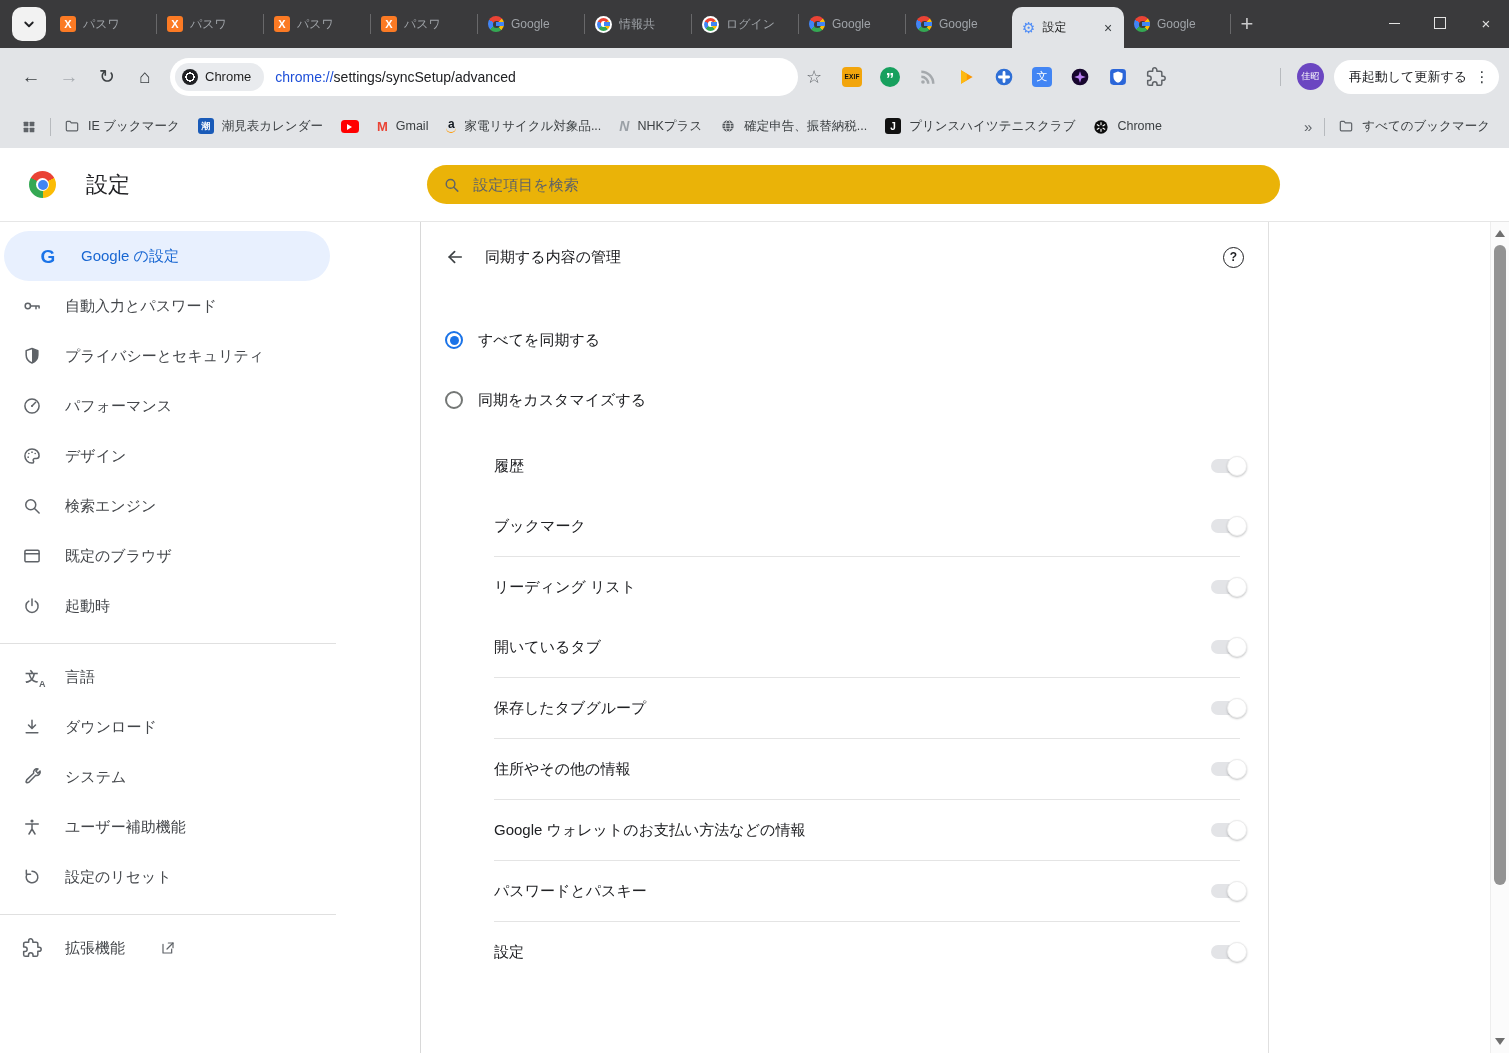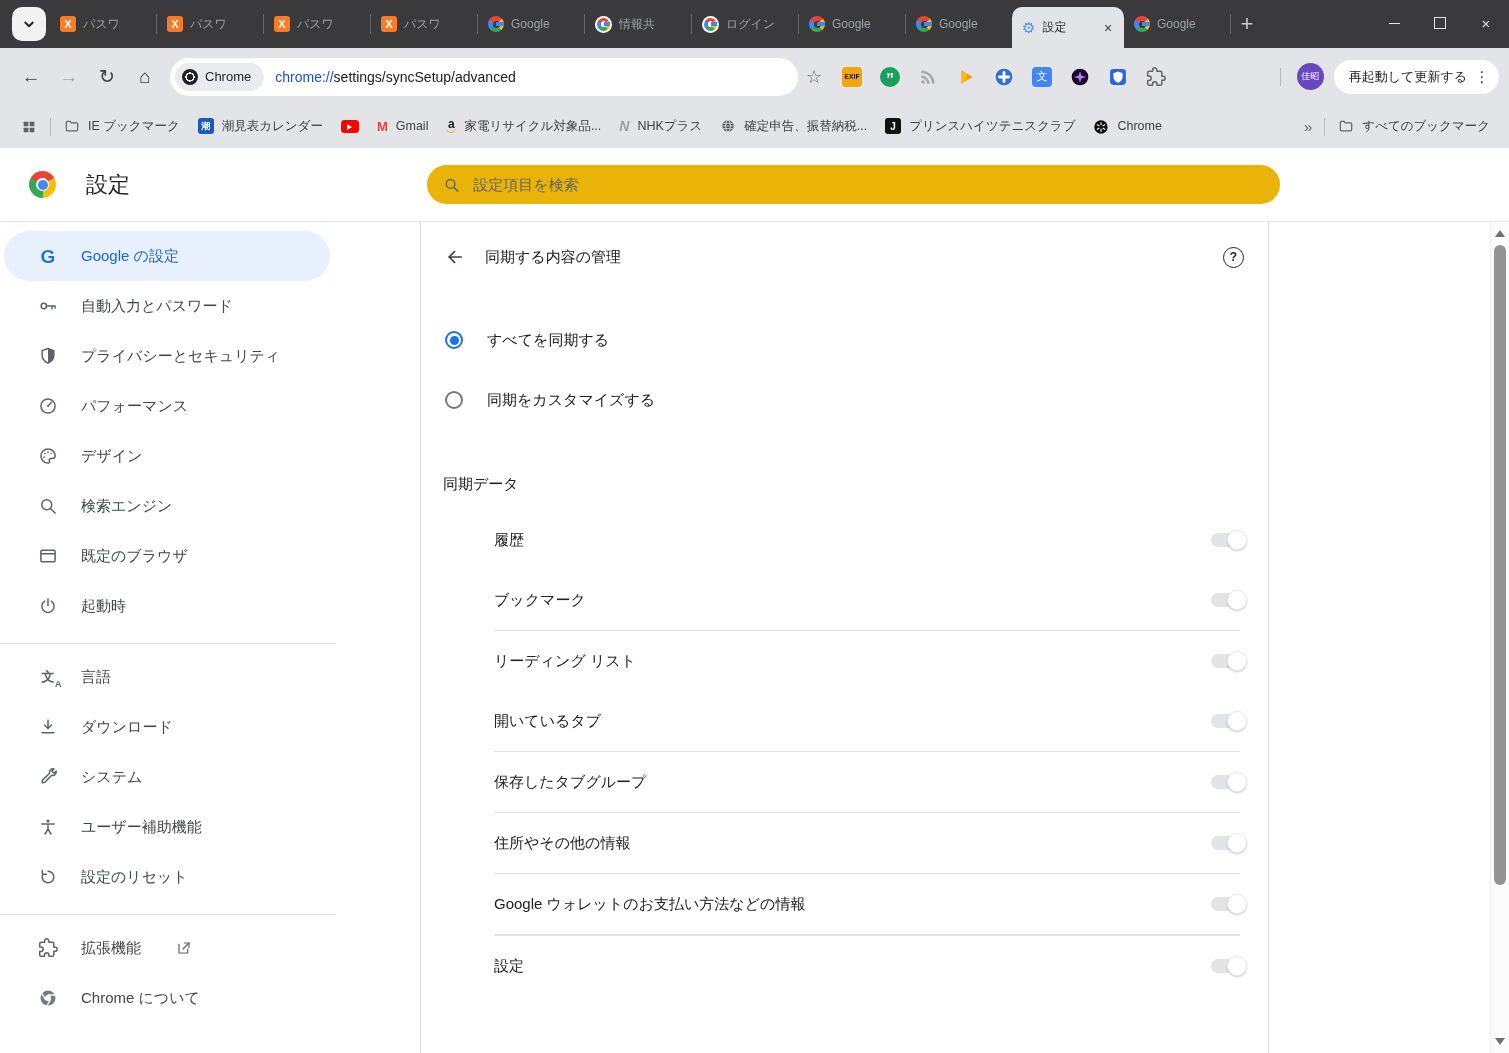--- a/index.html
+++ b/index.html
@@ -69,37 +69,37 @@
   .chrome-logo{width:27px;height:27px;border-radius:50%;margin-left:29px;position:relative;flex:none;
        background:conic-gradient(from 300deg,#ea4335 0 120deg,#fbbc05 120deg 240deg,#34a853 240deg 360deg)}
   .chrome-logo::before{content:"";position:absolute;inset:7px;background:#fff;border-radius:50%}
   .chrome-logo::after{content:"";position:absolute;inset:8.5px;background:#4285f4;border-radius:50%}
   .header-title{font-size:22px;color:#202124;margin-left:30px}
   .search{position:absolute;left:427px;top:17px;width:853px;height:39px;border-radius:20px;background:#eab308;display:flex;align-items:center;gap:11px;padding:0 16px;box-sizing:border-box}
   .search input{border:none;background:transparent;outline:none;font-size:15px;color:#202124;width:100%;font-family:inherit}
   .search input::placeholder{color:#5f6368}
   
   #sidebar{position:absolute;left:0;top:222px;width:420px;bottom:0;background:#fff;padding-top:9px;box-sizing:border-box}
-  .side-item{height:50px;display:flex;align-items:center;gap:21px;padding-left:36px;font-size:15px;color:#43464a;width:330px;box-sizing:border-box;border-radius:0 25px 25px 0;position:relative}
+  .side-item{height:50px;display:flex;align-items:center;gap:21px;padding-left:20px;font-size:15px;color:#43464a;width:330px;box-sizing:border-box;border-radius:0 25px 25px 0;position:relative}
   .side-item.active{background:#e8f0fe;color:#1967d2;border-radius:25px;margin-left:4px;width:326px;padding-left:32px}
   .side-icon{width:24px;display:flex;justify-content:center;align-items:center;flex:none}
   .si{width:20px;height:20px;fill:none;stroke:#5f6368;stroke-width:1.8;stroke-linecap:round;stroke-linejoin:round;display:block}
   .g-letter{color:#1a73e8;font-weight:700;font-size:19px;line-height:1}
   .side-divider{height:1px;background:#e0e0e0;width:336px;margin:12px 0 8px 0}
   .ext-link-icon{margin-left:14px;display:flex}
   .txt-icon{position:relative;font-size:13px;color:#5f6368;font-weight:600}
   .sub-a{position:absolute;font-size:9px;right:-7px;bottom:-3px}
   
   #content{position:absolute;left:420px;top:222px;width:849px;bottom:0;background:#fff;border-left:1px solid #d8d8d8;border-right:1px solid #e0e0e0;box-sizing:border-box;overflow:hidden}
   .page-head{height:70px;display:flex;align-items:center;padding:0 24px}
   .back-btn{width:20px;height:20px;display:flex;align-items:center;justify-content:center;flex:none}
   .page-title{font-size:15px;color:#202124;margin-left:20px}
   .help-icon{margin-left:auto;width:19px;height:19px;border:1.8px solid #202124;border-radius:50%;color:#202124;font-size:12px;font-weight:700;display:flex;align-items:center;justify-content:center}
   .radio-block{margin-top:18px}
-  .radio-row{height:60px;display:flex;align-items:center;padding-left:24px;gap:24px}
+  .radio-row{height:60px;display:flex;align-items:center;padding-left:24px;gap:15px}
   .radio{width:18px;height:18px;border:2px solid #747775;border-radius:50%;box-sizing:border-box;position:relative;flex:none}
   .radio.sel{border-color:#1a73e8}
   .radio.sel::after{content:"";position:absolute;inset:2.5px;background:#1a73e8;border-radius:50%}
   .radio-label{font-size:15px;color:#202124}
   .section-title{margin-top:34px;height:40px;display:flex;align-items:center;padding-left:22px;font-size:15px;color:#202124}
   .sync-list{margin-top:6px}
   .sync-row{height:60px;display:flex;align-items:center;justify-content:space-between;padding:0 23px 0 73px}
   .sync-label{font-size:15px;color:#202124}
   .row-divider{height:1px;background:#e4e4e4;margin:0 28px 0 73px}
   .toggle{position:relative;width:34px;height:14px;border-radius:7px;background:#e3e4e7;flex:none}
@@ -504,32 +504,20 @@
       </span>
       <span class="side-label">拡張機能</span>
       <span class="ext-link-icon">
         <svg class="si" style="width:16px;height:16px" viewBox="0 0 24 24">
           <path d="M4.5 6.5v13h13v-6"></path>
           <path d="M12.5 4.5h7v7"></path>
           <path d="M19.5 4.5l-9 9"></path>
         </svg>
       </span>
     </div>
-    <div class="side-item">
-      <span class="side-icon">
-        <svg class="si" viewBox="0 0 24 24">
-          <circle cx="12" cy="12" r="9" fill="#757b80" stroke="none"></circle>
-          <circle cx="12" cy="12" r="3.6" fill="#fff" stroke="none"></circle>
-          <g stroke="#fff" stroke-width="1.6">
-            <path d="M12 8.4h8.6M8.9 13.8L4.6 6.4M14.9 13.9l-4.2 7.4"></path>
-          </g>
-        </svg>
-      </span>
-      <span class="side-label">Chrome について</span>
-    </div>
   </div>
 
 <div id="content">
   <div class="page-head">
     <div class="back-btn">
       <svg class="si" viewBox="0 0 24 24" style="stroke:#3c4043;stroke-width:2">
         <path d="M19.5 12H5"></path>
           <path d="M11.5 5.5L5 12l6.5 6.5"></path>
       </svg>
     </div>
@@ -539,21 +527,20 @@
   <div class="radio-block" id="radio-list">
       <div class="radio-row">
         <span class="radio sel"></span>
         <span class="radio-label">すべてを同期する</span>
       </div>
       <div class="radio-row">
         <span class="radio"></span>
         <span class="radio-label">同期をカスタマイズする</span>
       </div>
     </div>
-  <div class="section-title">同期データ</div>
   <div class="sync-list" id="sync-list">
       <div class="sync-row">
         <span class="sync-label">履歴</span>
         <span class="toggle">
           <span class="knob"></span>
         </span>
       </div>
       <div class="sync-row">
         <span class="sync-label">ブックマーク</span>
         <span class="toggle">
@@ -588,20 +575,26 @@
         </span>
       </div>
       <div class="row-divider"></div>
       <div class="sync-row">
         <span class="sync-label">Google ウォレットのお支払い方法などの情報</span>
         <span class="toggle">
           <span class="knob"></span>
         </span>
       </div>
       <div class="row-divider"></div>
+      <div class="sync-row">
+        <span class="sync-label">パスワードとパスキー</span>
+        <span class="toggle">
+          <span class="knob"></span>
+        </span>
+      </div>
       <div class="row-divider"></div>
       <div class="sync-row">
         <span class="sync-label">設定</span>
         <span class="toggle">
           <span class="knob"></span>
         </span>
       </div>
     </div>
 </div>
 

